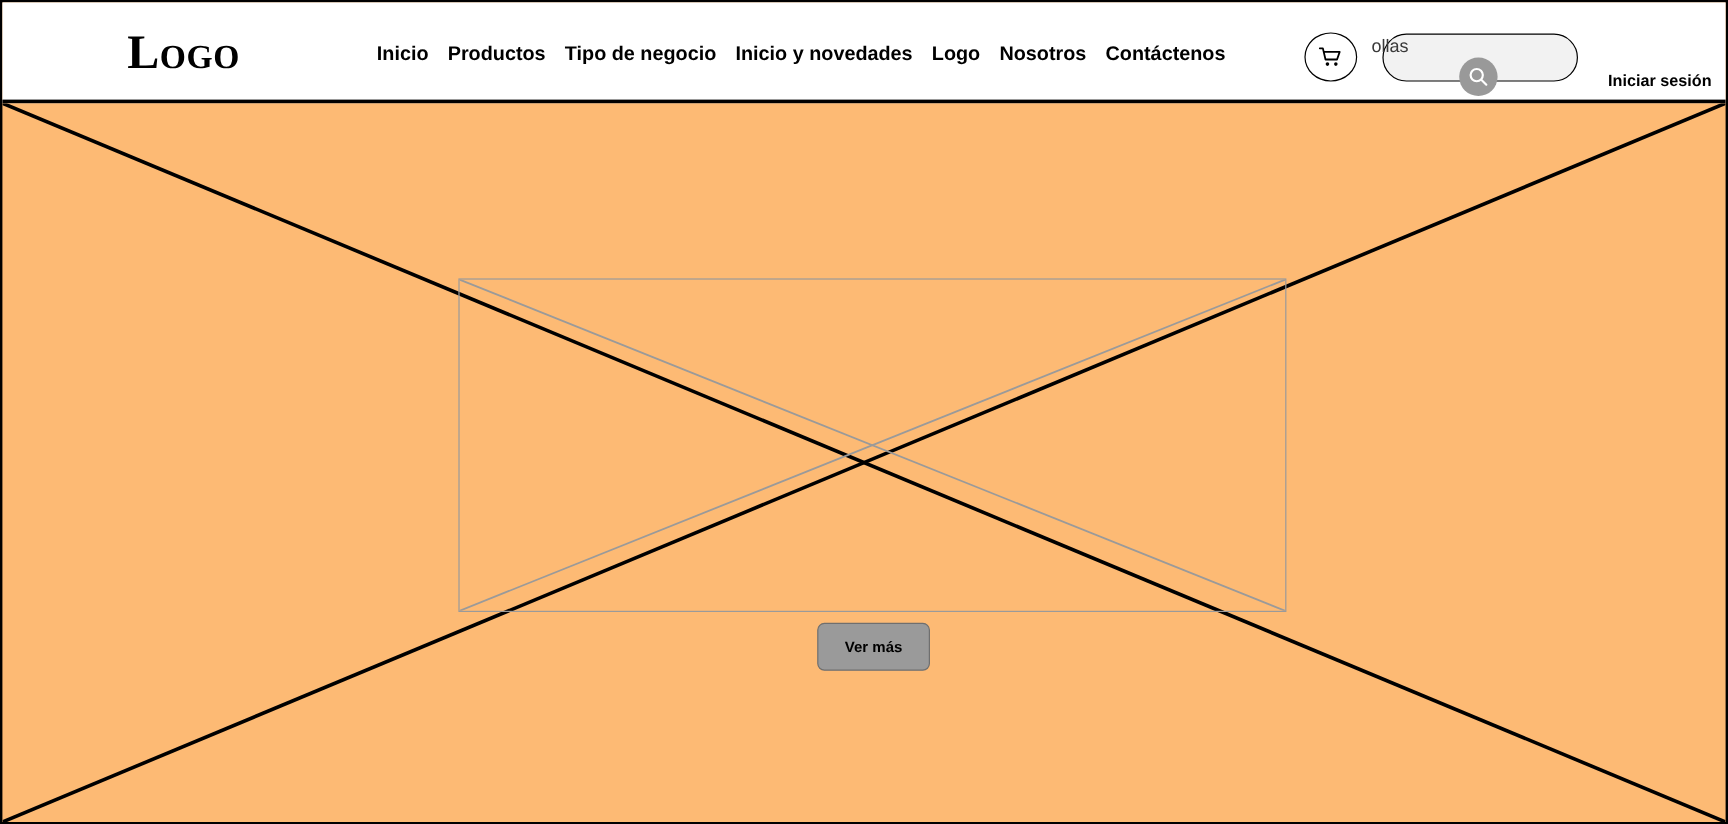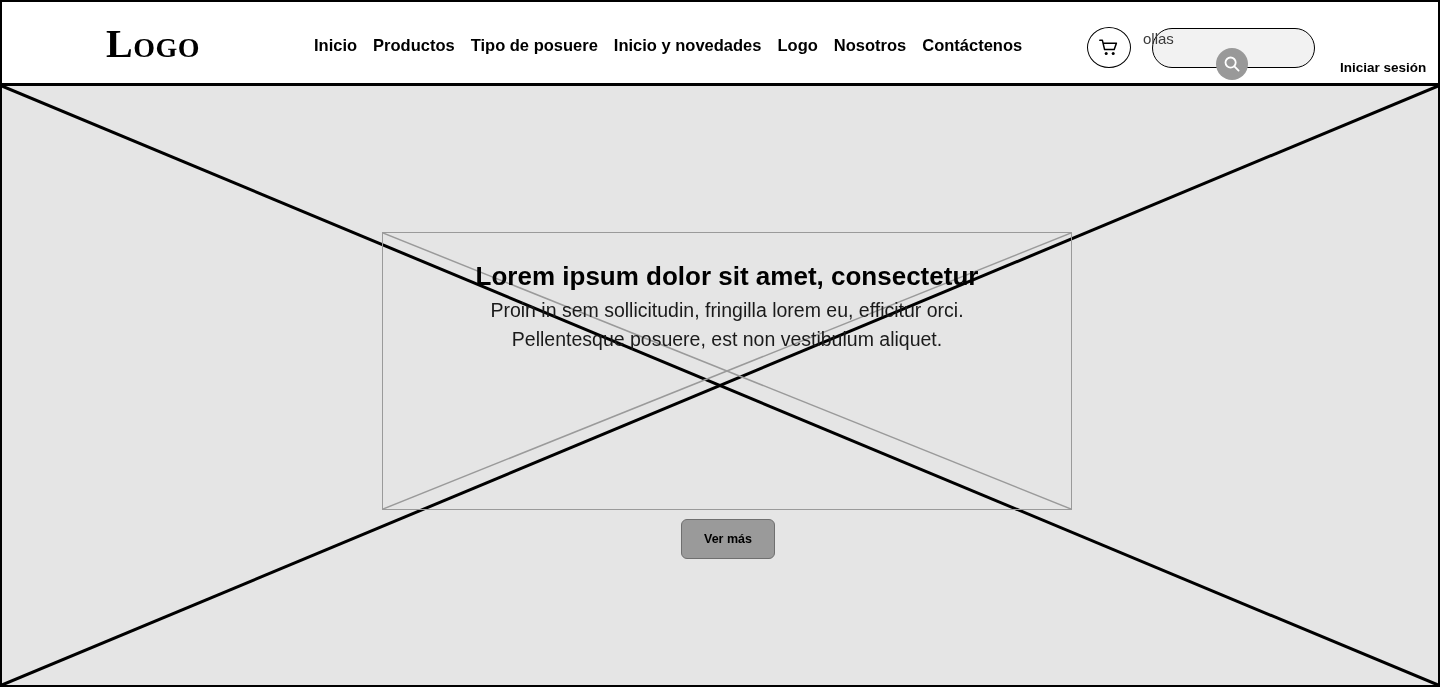--- a/index.html
+++ b/index.html
@@ -13,21 +13,21 @@
     font-family: "Liberation Sans", sans-serif;
     color: #000;
     overflow: hidden;
   }
   .page {
     position: relative;
     width: 1440px;
     height: 687px;
     box-sizing: border-box;
     border: 2px solid #000;
-    background: #e5e5e5;
+    background: #fdba74;
   }
 
   
   .header {
     position: absolute;
     left: 0;
     top: 0;
     width: 1436px;
     height: 84px;
     border-bottom: 3px solid #000;
@@ -211,21 +211,21 @@
 
 <div class="page">
 
   <div class="header">
 
     <div class="logo">Logo</div>
 
     <nav class="nav">
       <span class="nav-item">Inicio</span>
       <span class="nav-item">Productos</span>
-      <span class="nav-item">Tipo de posuere</span>
+      <span class="nav-item">Tipo de negocio</span>
       <span class="nav-item">Inicio y novedades</span>
       <span class="nav-item">Logo</span>
       <span class="nav-item">Nosotros</span>
       <span class="nav-item">Contáctenos</span>
     </nav>
 
     <div class="cart-button">
       <span class="cart-icon">
         <svg width="20" height="18" viewBox="0 0 20 18" fill="none" xmlns="http://www.w3.org/2000/svg">
           <path d="M0.8 1.3 H3.4 L5.6 10.6 H15.2 L17.4 4.2 H4.5" stroke="#000" stroke-width="1.5" stroke-linecap="round" stroke-linejoin="round" fill="none"></path>
@@ -254,23 +254,18 @@
       <line x1="0" y1="0" x2="1436" y2="599" stroke="#000" stroke-width="3" vector-effect="non-scaling-stroke"></line>
       <line x1="1436" y1="0" x2="0" y2="599" stroke="#000" stroke-width="3" vector-effect="non-scaling-stroke"></line>
     </svg>
 
     <div class="hero-card">
       <svg class="card-x" viewBox="0 0 690 278" preserveAspectRatio="none">
         <line x1="0" y1="0" x2="690" y2="278" stroke="#9a9a9a" stroke-width="1.5" vector-effect="non-scaling-stroke"></line>
         <line x1="690" y1="0" x2="0" y2="278" stroke="#9a9a9a" stroke-width="1.5" vector-effect="non-scaling-stroke"></line>
       </svg>
 
-      <div class="card-content">
-        <p class="card-title">Lorem ipsum dolor sit amet, consectetur</p>
-        <p class="card-sub">Proin in sem sollicitudin, fringilla lorem eu, efficitur orci.</p>
-        <p class="card-sub">Pellentesque posuere, est non vestibulum aliquet.</p>
-      </div>
 
       <div class="cta-button">Ver más</div>
     </div>
   </div>
 
 </div>
 
 </body></html>

